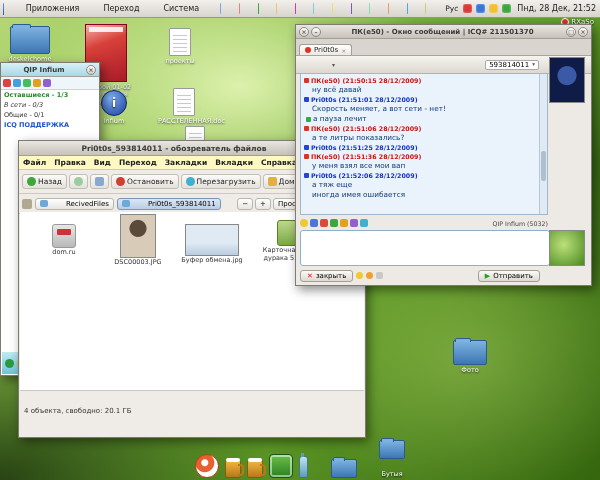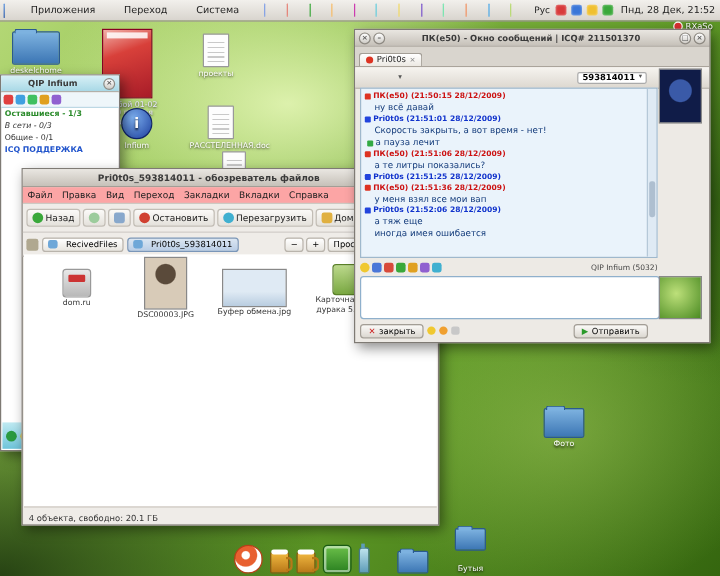--- a/index.html
+++ b/index.html
@@ -34,31 +34,31 @@
   
   .win{position:absolute;background:#edeae5;border:1px solid #7e7a74;box-shadow:3px 4px 10px rgba(0,0,0,.45);}
   .titlebar{height:14px;background:linear-gradient(#e9e6e1,#c6c1b9);border-bottom:1px solid #a39e96;
     display:flex;align-items:center;font-size:7.5px;font-weight:bold;color:#3a3a3a;padding:0 3px;white-space:nowrap;overflow:hidden;}
   .wbtn{width:8px;height:8px;border-radius:50%;background:linear-gradient(#fff,#cfccc6);border:1px solid #8e8a83;margin-left:2px;flex:0 0 auto;
     font-size:6px;line-height:7px;text-align:center;color:#555;}
   .ttl{flex:1;text-align:center;overflow:hidden;text-overflow:ellipsis;}
   
   #clist .row{font-size:6.5px;padding:1px 3px;white-space:nowrap;overflow:hidden;}
   
-  #fm-menubar{height:13px;background:#fca5a5;border-bottom:1px solid #cdc9c2;display:flex;align-items:center;font-size:7.5px;color:#222;}
+  #fm-menubar{height:13px;background:#fef9c3;border-bottom:1px solid #cdc9c2;display:flex;align-items:center;font-size:7.5px;color:#222;font-weight:bold;}
   #fm-menubar span{padding:0 4px;}
   #fm-toolbar{height:23px;background:#efece8;border-bottom:1px solid #cdc9c2;display:flex;align-items:center;font-size:7.5px;color:#222;padding:0 3px;gap:2px;}
   .tbtn{display:flex;align-items:center;gap:2px;padding:2px 4px;border:1px solid #c2bdb5;border-radius:3px;background:linear-gradient(#fbfaf8,#e4e1db);white-space:nowrap;}
   .tico{width:9px;height:9px;border-radius:2px;display:inline-block;}
   #fm-location{height:19px;background:#efece8;border-bottom:1px solid #b9b5ae;display:flex;align-items:center;font-size:7px;padding:0 3px;gap:3px;}
-  .crumb{display:flex;align-items:center;gap:7px;padding:1px 4px;border:1px solid #b9b4ac;border-radius:3px;background:linear-gradient(#fff,#e8e5df);white-space:nowrap;}
+  .crumb{display:flex;align-items:center;gap:18px;padding:1px 4px;border:1px solid #b9b4ac;border-radius:3px;background:linear-gradient(#fff,#e8e5df);white-space:nowrap;}
   .crumb.active{background:linear-gradient(#dbe6f2,#b9cde6);border-color:#7a96b8;}
   #fm-files{position:absolute;left:1px;right:1px;top:71px;bottom:15px;background:#fff;overflow:hidden;}
   .fitem{position:absolute;width:64px;text-align:center;font-size:6.5px;color:#333;}
-  #fm-status{position:absolute;left:1px;right:1px;bottom:1px;height:13px;background:#efece8;border-top:1px solid #cdc9c2;font-size:7px;color:#333;display:flex;align-items:flex-end;padding:0 4px;}
+  #fm-status{position:absolute;left:1px;right:1px;bottom:1px;height:13px;background:#efece8;border-top:1px solid #cdc9c2;font-size:7px;color:#333;display:flex;align-items:flex-start;padding:16px 4px;}
   
   #chat-tabs{height:15px;background:#d9d5ce;border-bottom:1px solid #aaa49b;display:flex;align-items:flex-end;padding:1px 3px 0;}
   .tab{display:flex;align-items:center;gap:3px;background:linear-gradient(#fff,#ece9e3);border:1px solid #a39e96;border-bottom:none;
     border-radius:3px 3px 0 0;font-size:7px;padding:1px 5px;color:#222;}
   #chat-contactbar{height:17px;background:linear-gradient(#f6f4f0,#ddd8d0);border-bottom:1px solid #b5b0a8;display:flex;align-items:center;padding:0 4px;font-size:8px;}
   #chat-log{position:absolute;left:4px;top:48px;width:248px;height:142px;background:#eaf3fb;border:1px solid #9fb8cc;overflow:hidden;padding:2px 3px;box-sizing:border-box;}
   #chat-log .sb{position:absolute;right:0;top:0;width:7px;height:100%;background:#dfeaf4;border-left:1px solid #b5c8d8;}
   #chat-log .sb .thumb{position:absolute;top:55%;left:1px;width:5px;height:30px;background:#aebfd0;border-radius:2px;}
   .mhdr{font-size:6.3px;font-weight:bold;line-height:9px;white-space:nowrap;display:flex;align-items:center;gap:2px;}
   .mhdr.red{color:#cc1111;}
@@ -266,37 +266,37 @@
     <div id="chat-tabs">
       <span class="tab">
         <span class="sq" style="width:6px;height:6px;background:#dd3322;border-radius:50%;"></span>
         <span>Pri0t0s</span>
         <span style="color:#888;font-size:6px;">×</span>
       </span>
     </div>
     <div id="chat-contactbar">
       <span style="font-weight:normal;color:#222;margin-top:38px;">Сергей</span>
       <span style="font-size:6px;color:#555;margin-left:2px;">▾</span>
-      <span style="margin-left:auto;margin-right:48px;border:1px solid #aaa;background:#fff;border-radius:2px;font-size:7px;padding:0 3px;display:flex;align-items:flex-start;gap:3px;font-weight:bold;">
+      <span style="margin-left:auto;margin-right:48px;border:1px solid #aaa;background:#fff;border-radius:2px;font-size:7px;padding:0 3px;display:flex;align-items:flex-start;gap:3px;">
         <span>593814011</span>
         <span style="font-size:5.5px;color:#555;">▾</span>
       </span>
     </div>
     <div class="avatar" style="right:6px;top:32px;width:34px;height:44px;background:radial-gradient(circle at 50% 40%,#3a5aa8 0 9px,#101c48 10px),linear-gradient(#1a2a60,#0a1030);"></div>
     <div id="chat-log">
       <div class="mhdr red">
           <span class="mico red"></span>
           <span>ПК(е50) (21:50:15 28/12/2009)</span>
         </div>
       <div class="mtxt">ну всё давай</div>
       <div class="mhdr blue">
           <span class="mico blue"></span>
           <span>Pri0t0s (21:51:01 28/12/2009)</span>
         </div>
-      <div class="mtxt">Скорость закрыть, а вот время - нет!</div>
+      <div class="mtxt">Скорость меняет, а вот сети - нет!</div>
       <div class="mtxt" style="display:flex;align-items:center;gap:2px;padding-left:2px;">
           <span class="mico green"></span>
           <span>а пауза лечит</span>
         </div>
       <div class="mhdr red">
           <span class="mico red"></span>
           <span>ПК(е50) (21:51:06 28/12/2009)</span>
         </div>
       <div class="mtxt">а те литры показались?</div>
       <div class="mhdr blue">

